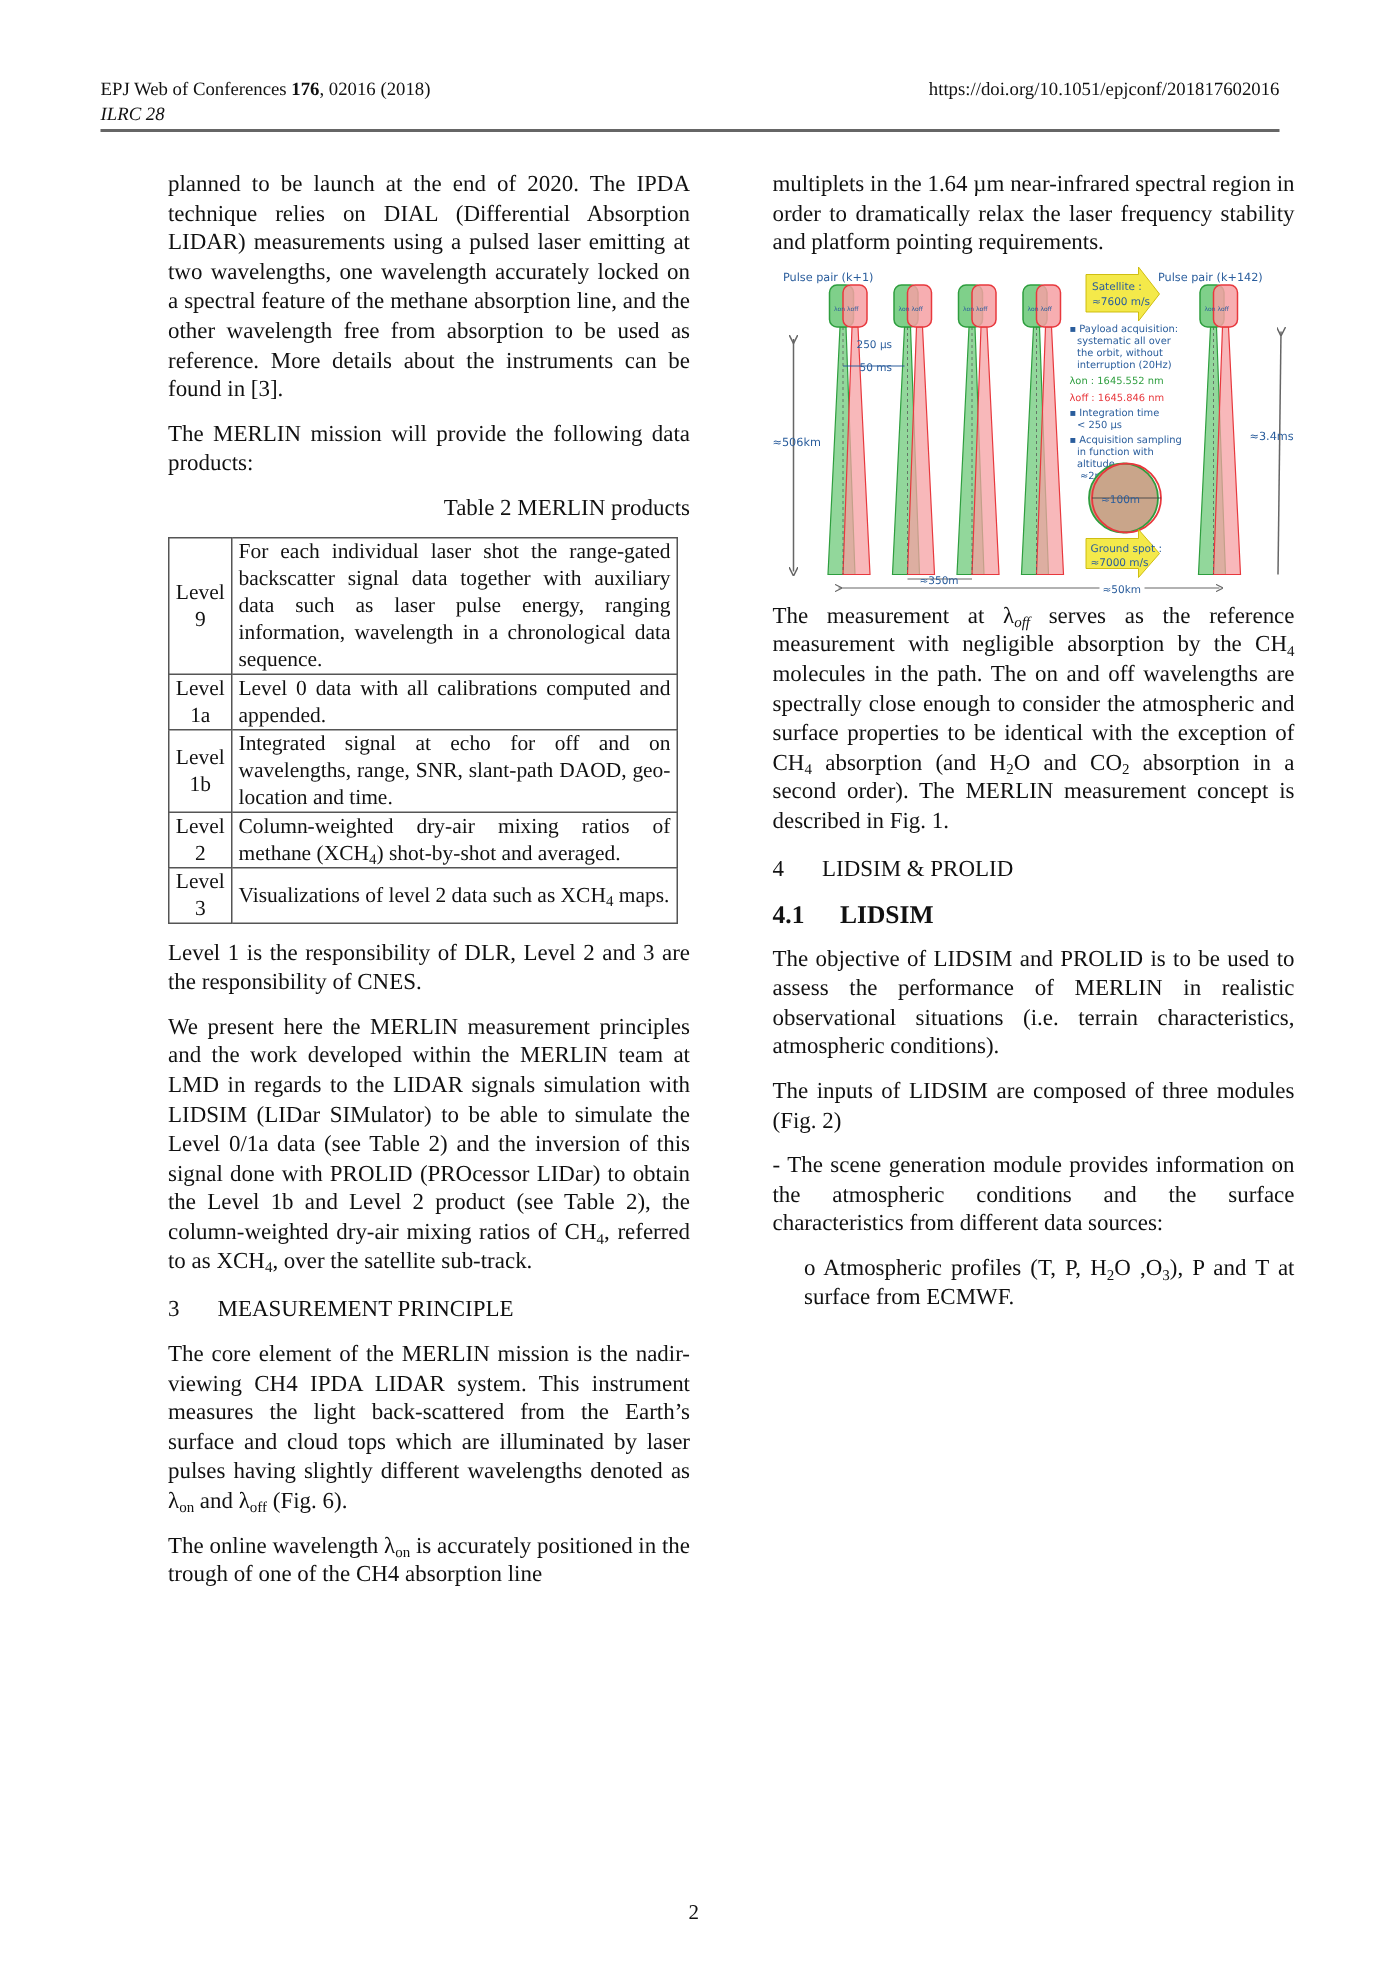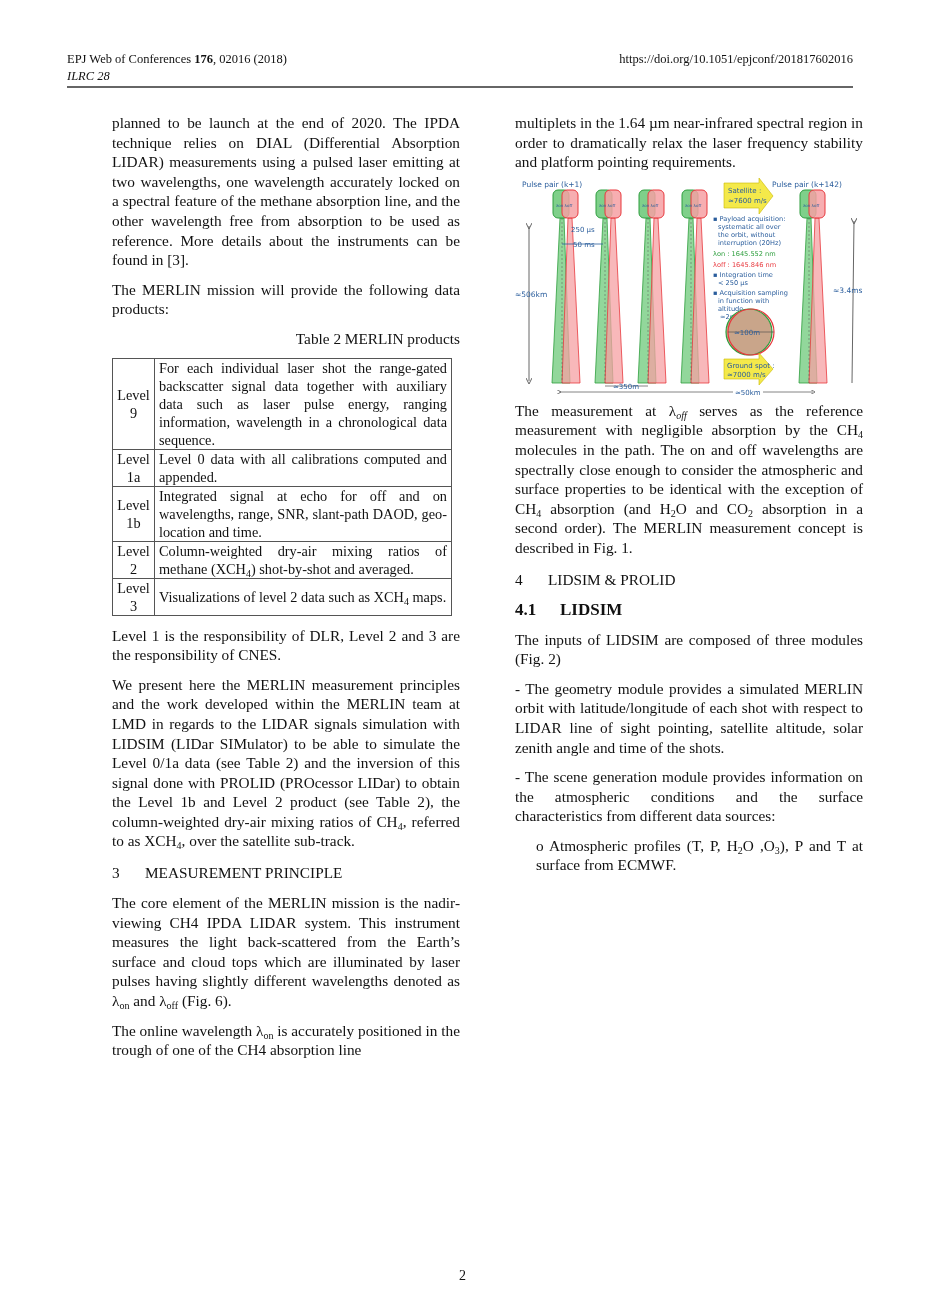--- a/index.html
+++ b/index.html
@@ -186,19 +186,19 @@
       <rect x="218" y="212" width="30" height="9" fill="#fff"></rect>
       <text class="fig-text" x="220" y="219" font-size="7" fill="#2a5d9c">≈50km</text>
     </svg>
   </div>
 
   <p><span>The measurement at λ</span><sub style="font-style:italic;">off</sub><span> serves as the reference measurement with negligible absorption by the CH</span><sub>4</sub><span> molecules in the path. The on and off wavelengths are spectrally close enough to consider the atmospheric and surface properties to be identical with the exception of CH</span><sub>4</sub><span> absorption (and H</span><sub>2</sub><span>O and CO</span><sub>2</sub><span> absorption in a second order). The MERLIN measurement concept is described in Fig. 1.</span></p>
 
   <h2><span class="num">4</span><span>LIDSIM &amp; PROLID</span></h2>
   <h3><span class="num">4.1</span><span>LIDSIM</span></h3>
 
+  <p>The objective of LIDSIM and PROLID is to be used to assess the performance of MERLIN in realistic observational situations (i.e. terrain characteristics, atmospheric conditions).</p>
   <p>The inputs of LIDSIM are composed of three modules (Fig. 2)</p>
-  <p>- The geometry module provides a simulated MERLIN orbit with latitude/longitude of each shot with respect to LIDAR line of sight pointing, satellite altitude, solar zenith angle and time of the shots.</p>
   <p>- The scene generation module provides information on the atmospheric conditions and the surface characteristics from different data sources:</p>
   <p class="indent"><span>o Atmospheric profiles (T, P, H</span><sub>2</sub><span>O ,O</span><sub>3</sub><span>), P and T at surface from ECMWF.</span></p>
 </div>
 
 <div class="page-num">2</div>
 
 </body></html>

